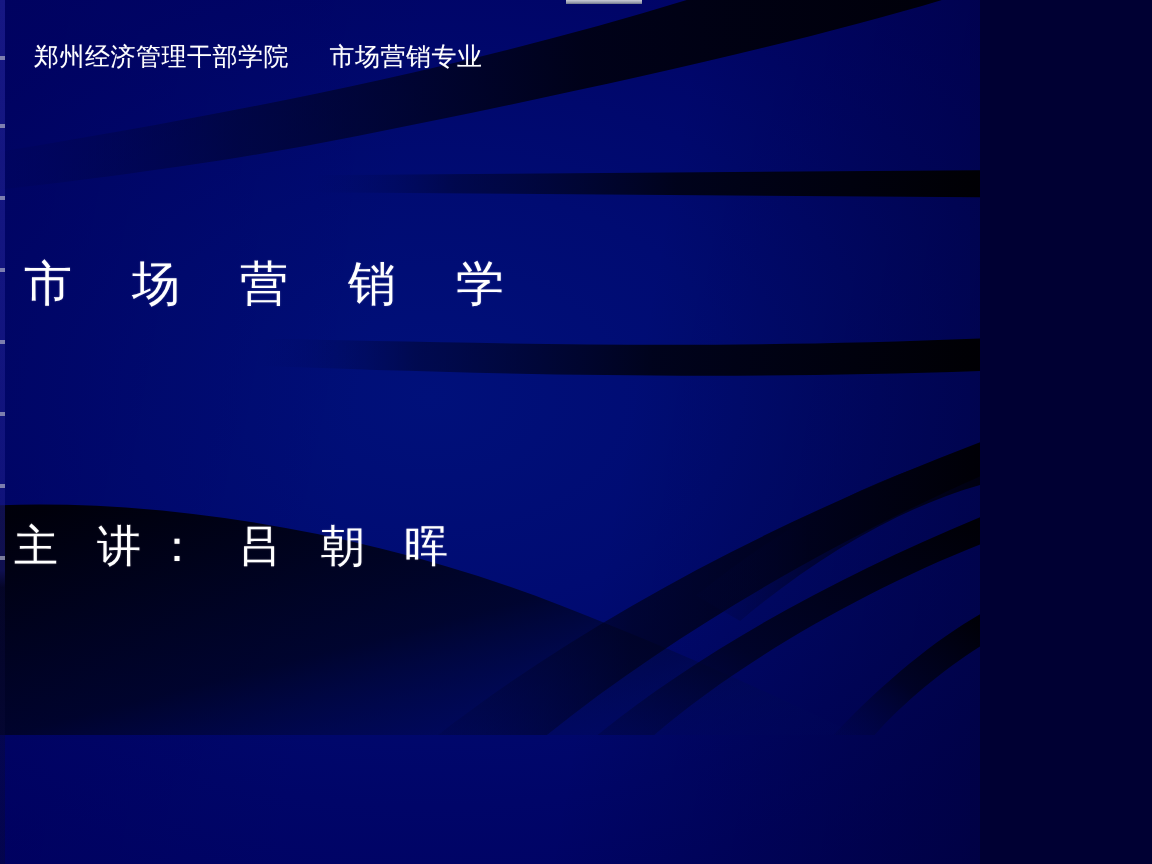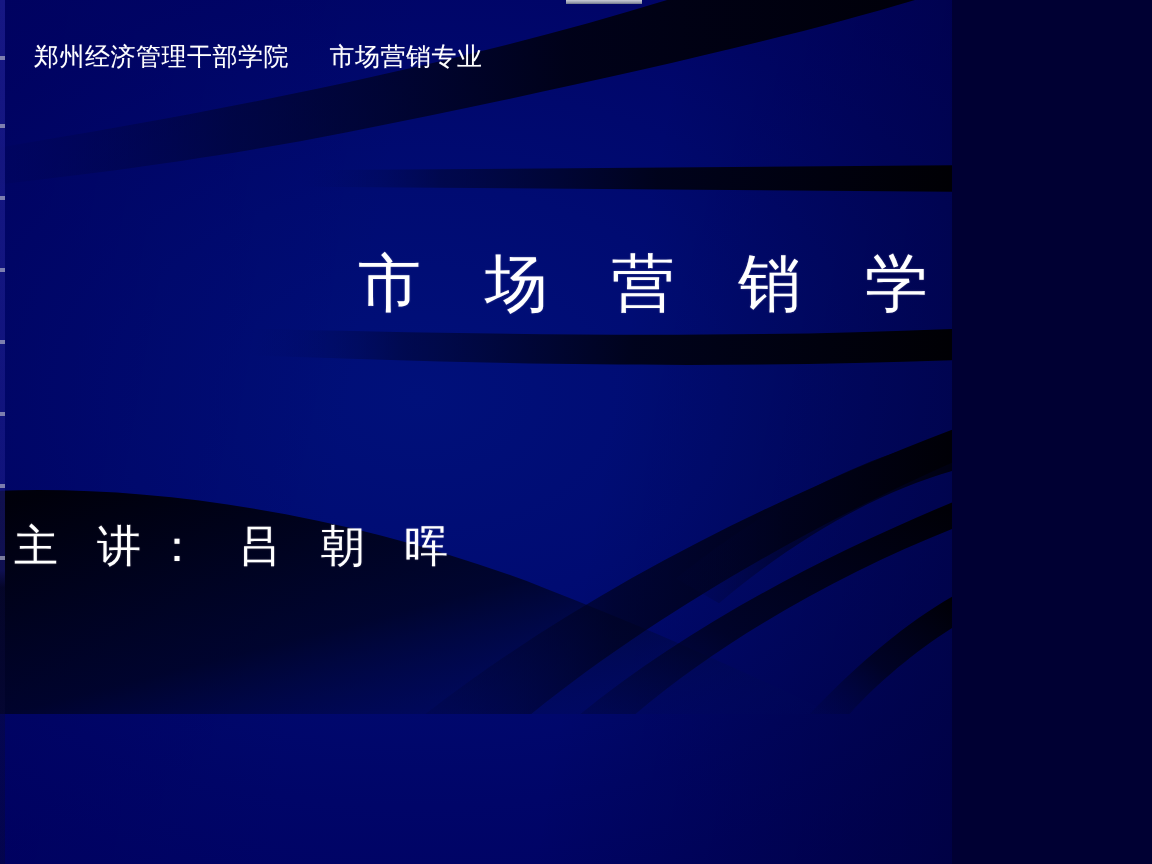--- a/index.html
+++ b/index.html
@@ -7,20 +7,21 @@
     padding: 0;
     background: #000033;
   }
   #slide {
     position: relative;
     width: 952px;
     height: 864px;
     overflow: hidden;
     background: #8b5cf6;
     font-family: "Liberation Serif", "DejaVu Serif", serif;
+    padding-left: 28px;
   }
 
   
   .bg-base {
     position: absolute;
     inset: 0;
     background:
       radial-gradient(ellipse 900px 620px at 44% 46%,
         #00107a 0%, #000b72 34%, #000568 66%, #000060 100%);
   }
@@ -101,23 +102,23 @@
     line-height: 34px;
     letter-spacing: 0.5px;
     white-space: pre;
     text-shadow: 0 0 1px rgba(255,255,255,0.35);
   }
   .main-title {
     position: absolute;
     left: 0;
     right: 0;
     top: 238px;
-    text-align: right;
+    text-align: left;
     color: #ffffff;
-    font-size: 63px;
+    font-size: 48px;
     line-height: 92px;
     letter-spacing: 24px;
     text-indent: 24px;
     font-weight: 400;
     text-shadow: 0 0 2px rgba(255,255,255,0.30);
   }
   .subtitle {
     position: absolute;
     left: 0;
     right: 0;

